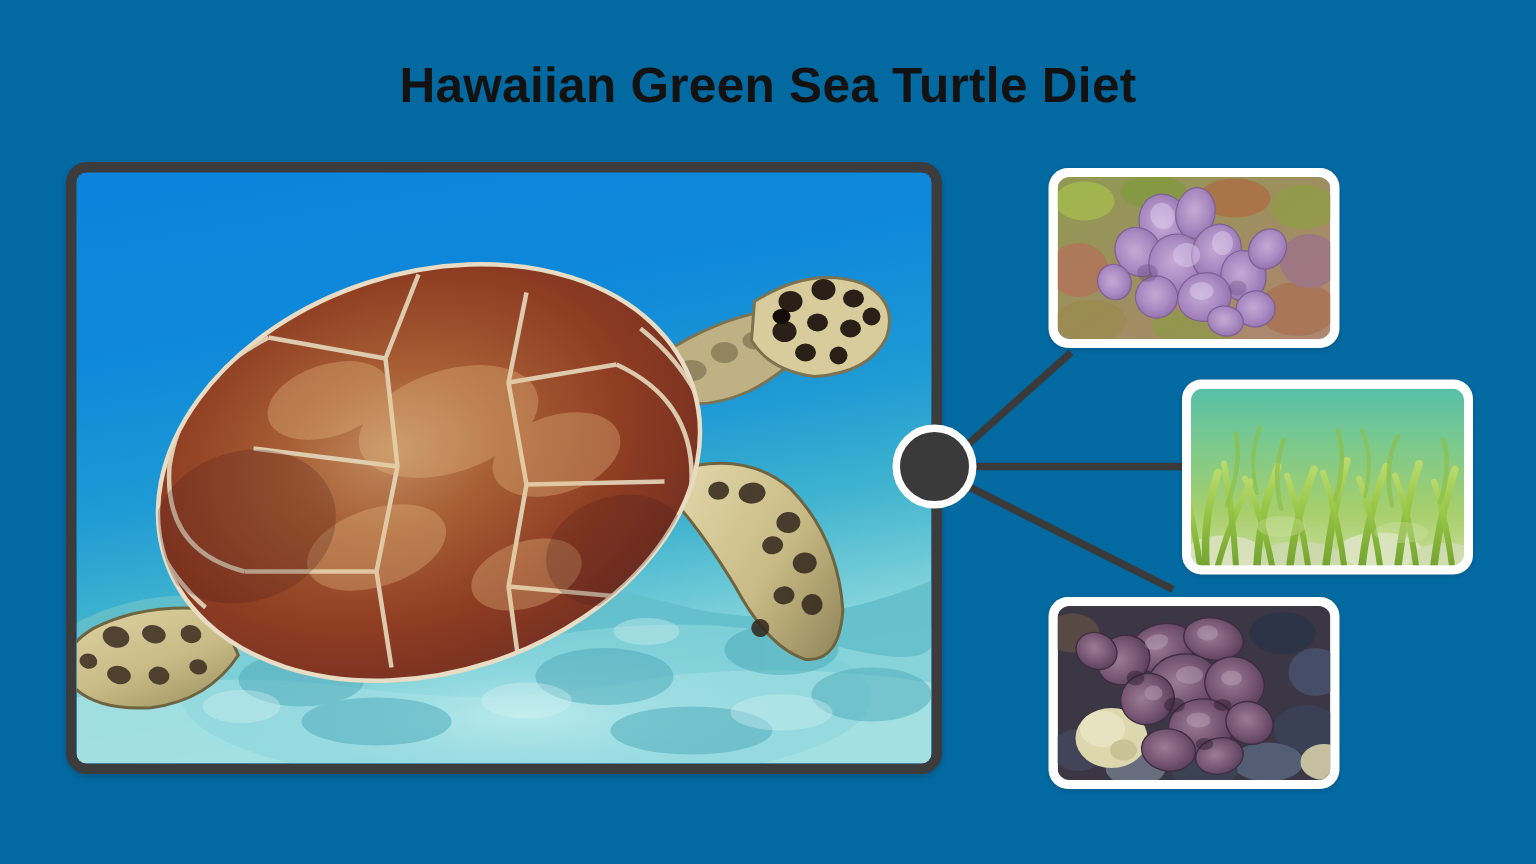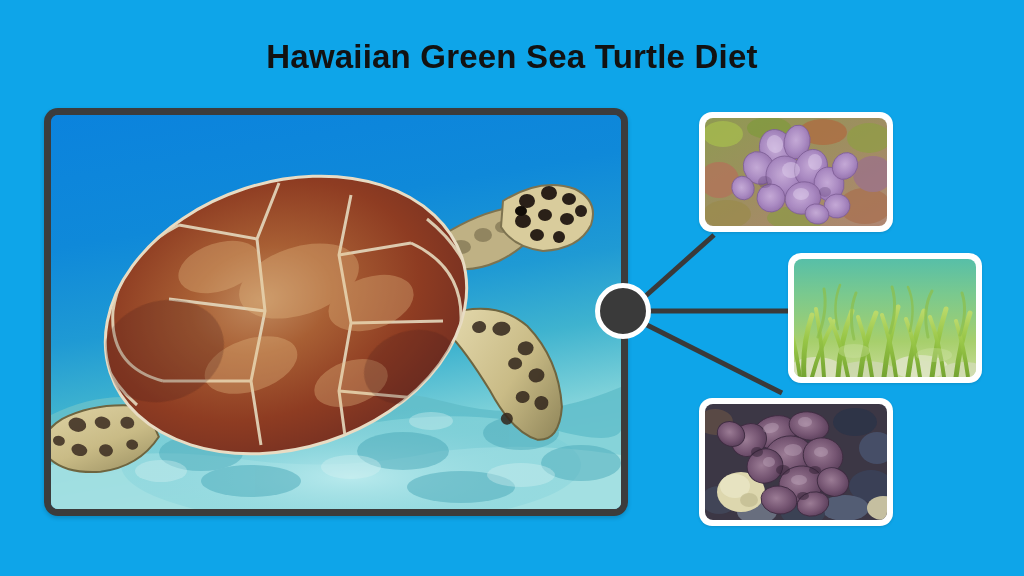--- a/index.html
+++ b/index.html
@@ -10,21 +10,21 @@
     width: 1024px;
     height: 576px;
     overflow: hidden;
     background: #dcdcd2;
     font-family: "Liberation Sans", sans-serif;
   }
   #slide {
     position: relative;
     width: 1024px;
     height: 576px;
-    background: #0ea5e9;
+    background: #0369a1;
   }
 
   
   #page-title {
     position: absolute;
     left: 0;
     top: 38px;
     width: 1024px;
     text-align: center;
     font-size: 33px;

